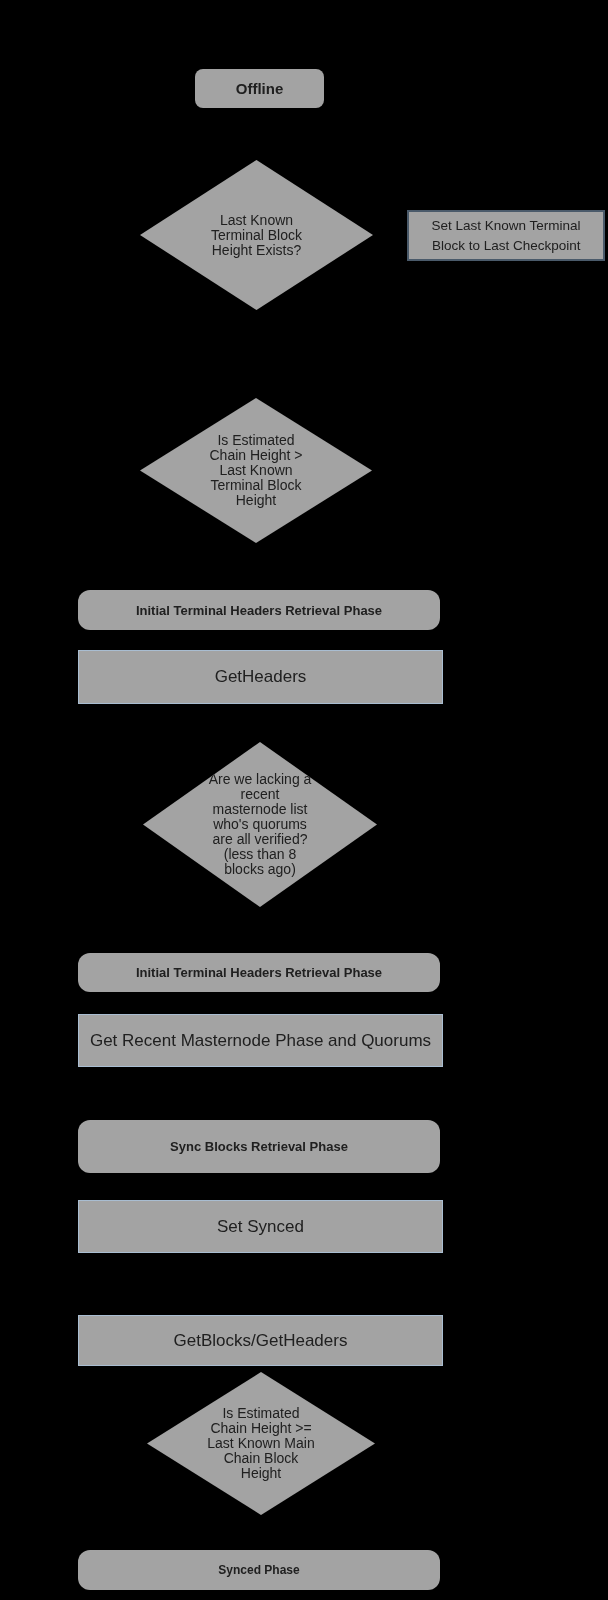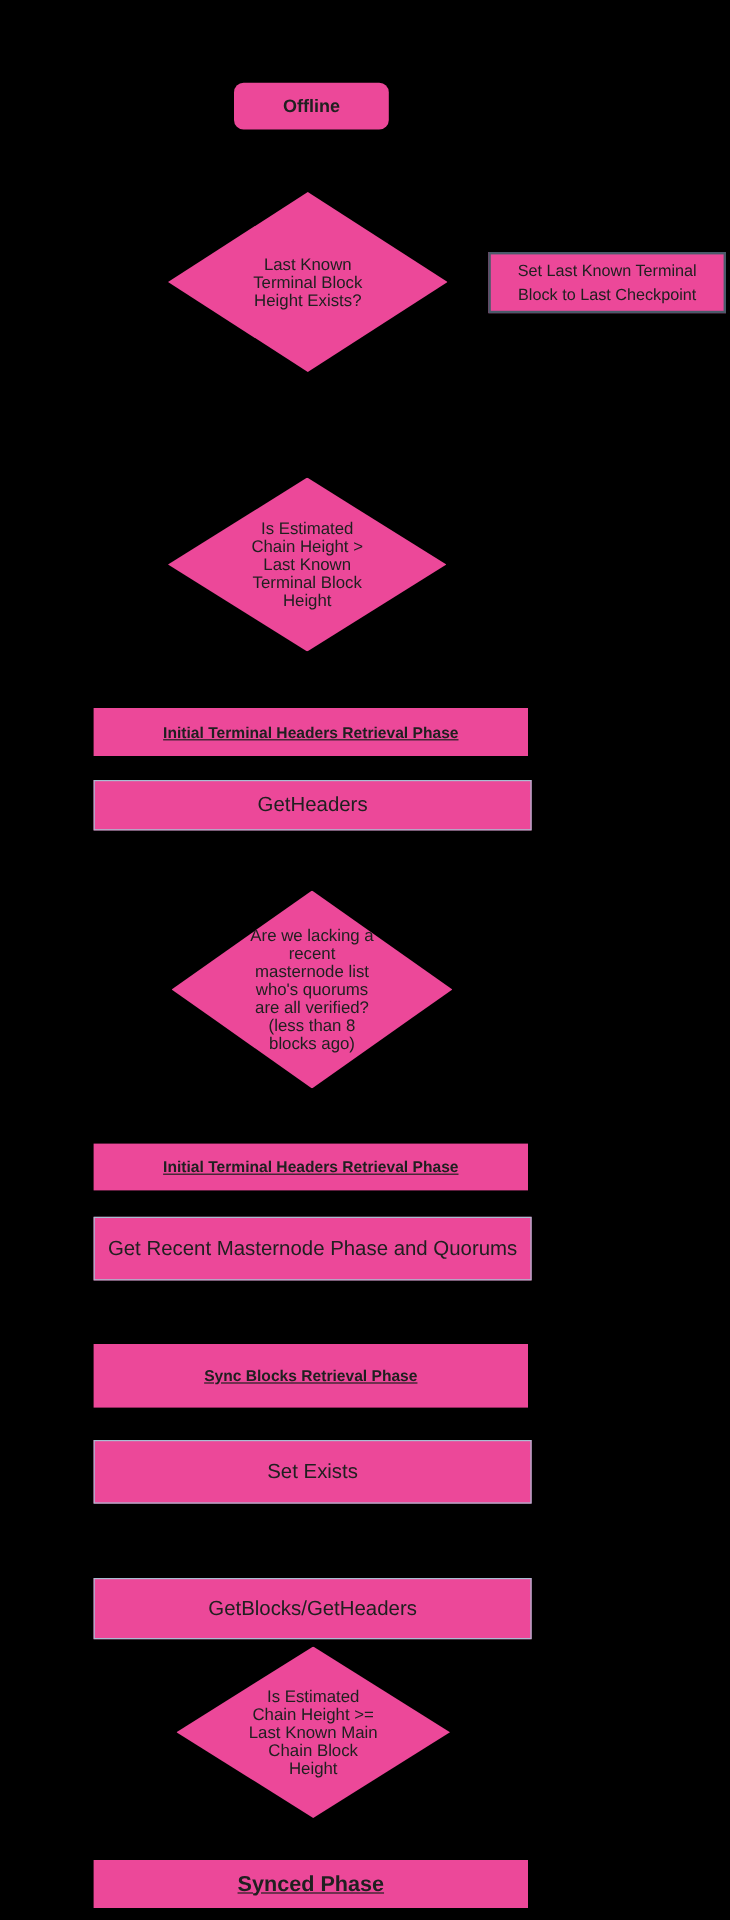--- a/index.html
+++ b/index.html
@@ -6,68 +6,68 @@
   body {
     width: 608px; height: 1600px;
     background: #000000;
     font-family: "Liberation Sans", sans-serif;
     color: #202020;
     position: relative;
     overflow: hidden;
   }
   .node {
     position: absolute;
-    background: #ec4899;
+    background: #a3a3a3;
     display: flex;
     align-items: center;
     justify-content: center;
     text-align: center;
     box-sizing: border-box;
     white-space: pre-line;
   }
   .rounded { border-radius: 8px; }
   .pill {
     left: 78px; width: 362px; height: 40px;
-    border-radius: 0;
+    border-radius: 12px;
     font-weight: bold;
     font-size: 13px;
-    text-decoration: underline;
   }
   .rect {
     left: 78px; width: 365px;
     border: 1px solid #a9bdd1;
     font-size: 17px;
   }
   .diamond {
     clip-path: polygon(50% 0, 100% 50%, 50% 100%, 0 50%);
     font-size: 14px;
     line-height: 15px;
   }
   .sidebox {
     border: 2px solid #4a5a6a;
     font-size: 13.5px;
     line-height: 20px;
+    text-align: right;
   }
   #offline {
     left: 195px; top: 69px; width: 129px; height: 39px;
     font-weight: bold; font-size: 15px;
   }
   #d1 { left: 140px; top: 160px;  width: 233px; height: 150px; }
   #sidebox { left: 407px; top: 210px; width: 198px; height: 51px; }
   #d2 { left: 140px; top: 398px;  width: 232px; height: 145px; }
   #phase1 { top: 590px; }
-  #getheaders { top: 650px; height: 42px; }
+  #getheaders { top: 650px; height: 54px; }
   #d3 { left: 143px; top: 742px;  width: 234px; height: 165px; }
   #phase2 { top: 953px; height: 39px; }
   #getmn { top: 1014px; height: 53px; }
   #phase3 { top: 1120px; height: 53px; }
   #setfilter { top: 1200px; height: 53px; }
   #getblocks { top: 1315px; height: 51px; }
   #d4 { left: 147px; top: 1372px; width: 228px; height: 143px; }
-  #synced { top: 1550px; font-size: 18px; }
+  #synced { top: 1550px; font-size: 12px; }
 </style>
 </head>
 <body>
 
 <div id="offline" class="node rounded">Offline</div>
 
 <div id="d1" class="node diamond">Last Known
 Terminal Block
 Height Exists?</div>
 
@@ -91,21 +91,21 @@
 are all verified?
 (less than 8
 blocks ago)</div>
 
 <div id="phase2" class="node pill">Initial Terminal Headers Retrieval Phase</div>
 
 <div id="getmn" class="node rect">Get Recent Masternode Phase and Quorums</div>
 
 <div id="phase3" class="node pill">Sync Blocks Retrieval Phase</div>
 
-<div id="setfilter" class="node rect">Set Exists</div>
+<div id="setfilter" class="node rect">Set Synced</div>
 
 <div id="getblocks" class="node rect">GetBlocks/GetHeaders</div>
 
 <div id="d4" class="node diamond">Is Estimated
 Chain Height &gt;=
 Last Known Main
 Chain Block
 Height</div>
 
 <div id="synced" class="node pill">Synced Phase</div>

